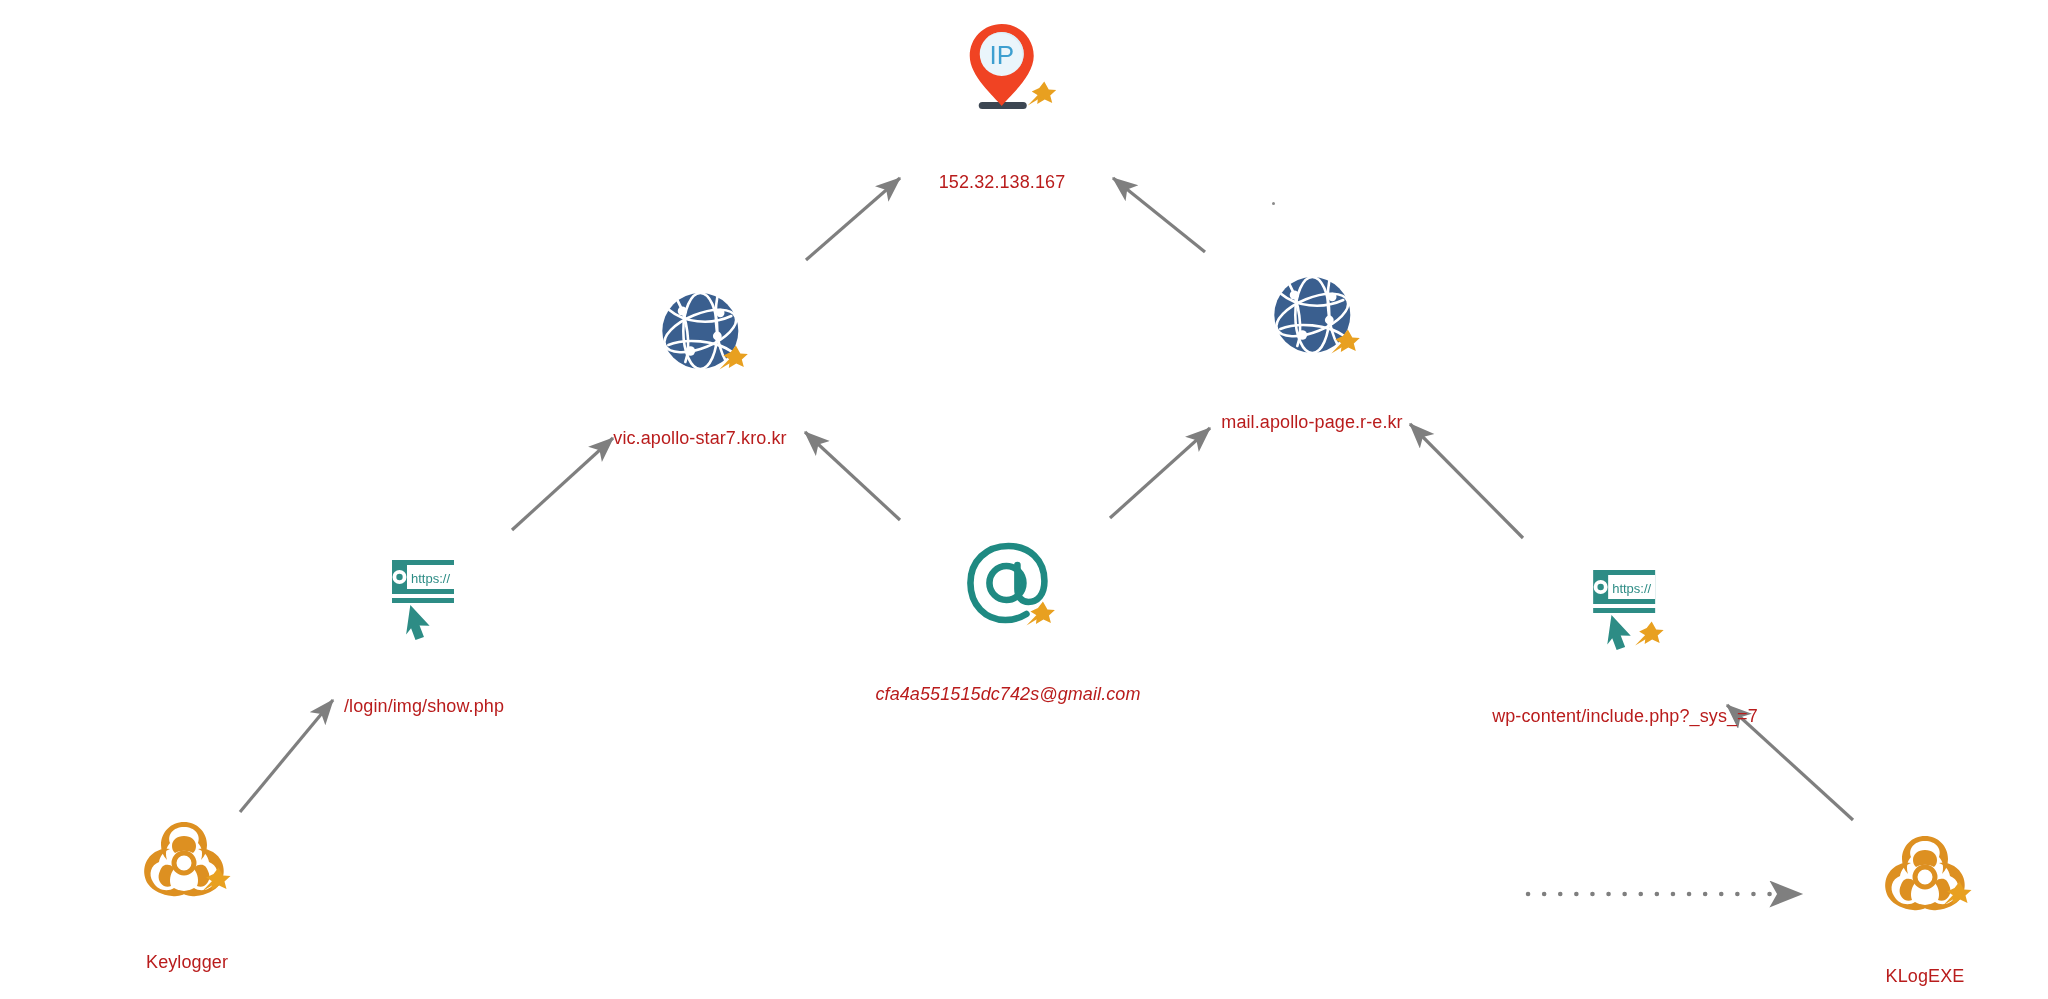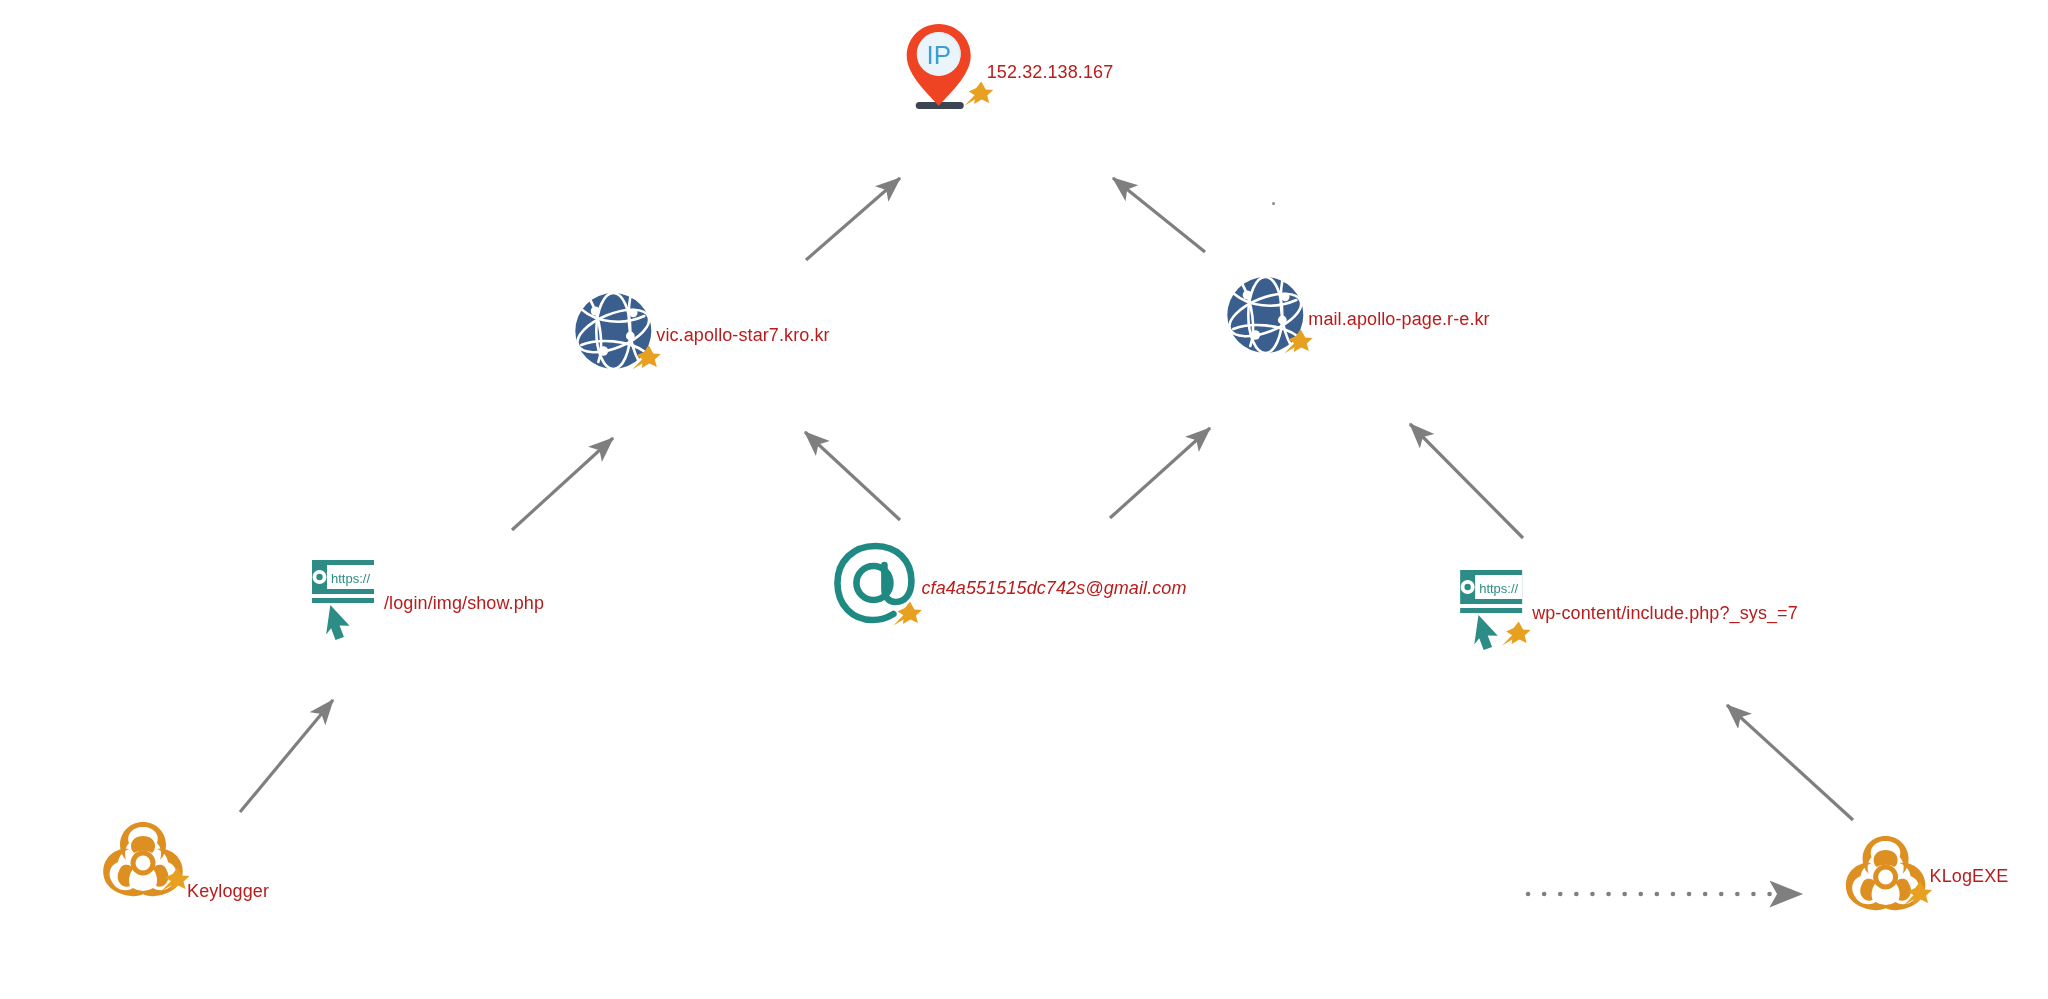--- a/index.html
+++ b/index.html
@@ -20,23 +20,25 @@
   #edges {
     position: absolute;
     left: 0; top: 0;
     width: 2048px;
     height: 999px;
     pointer-events: none;
   }
   .node {
     position: absolute;
     display: flex;
+    flex-direction: column;
     align-items: center;
     transform: translate(-50%, 0);
     white-space: nowrap;
+    gap: 46px;
   }
   .node-icon {
     position: relative;
     display: block;
   }
   .node-label {
     margin-top: 4px;
     font-size: 18px;
     color: #b91c1c;
     letter-spacing: 0.1px;
@@ -125,21 +127,21 @@
       <span class="pin" style="left:58px; top:52px;">
         <svg width="34" height="34" viewBox="0 0 34 34">
           <path d="M20.5 5.5 L25 13.5 L32.5 14 L26.5 19.5 L28.5 27 L21 23.5 L13.5 28 L14.5 19.5 L8 15.5 L15.5 12 Z" fill="#e8a020"></path>
           <path d="M15 18 L4 29.5 L16.5 22 Z" fill="#e8a020"></path>
         </svg>
       </span>
     </div>
     <div class="node-label">vic.apollo-star7.kro.kr</div>
   </div>
 
-  <div class="node" style="left:1312px; top:272px;margin-left:44px;">
+  <div class="node" style="left:1312px; top:272px;">
     <div class="node-icon">
       <svg width="86" height="86" viewBox="0 0 86 86">
         <circle cx="43" cy="43" r="38" fill="#3a5f8f"></circle>
         <g stroke="#ffffff" stroke-width="2.6" fill="none" stroke-linecap="round">
           <ellipse cx="43" cy="43" rx="17" ry="38"></ellipse>
           <ellipse cx="43" cy="43" rx="38" ry="17" transform="rotate(-22 43 43)"></ellipse>
           <path d="M12 22 C26 34 52 38 74 28"></path>
           <path d="M11 57 C28 50 58 52 75 64"></path>
           <path d="M20 12 C30 30 34 58 28 74"></path>
           <path d="M60 9 C56 30 60 58 68 72"></path>

